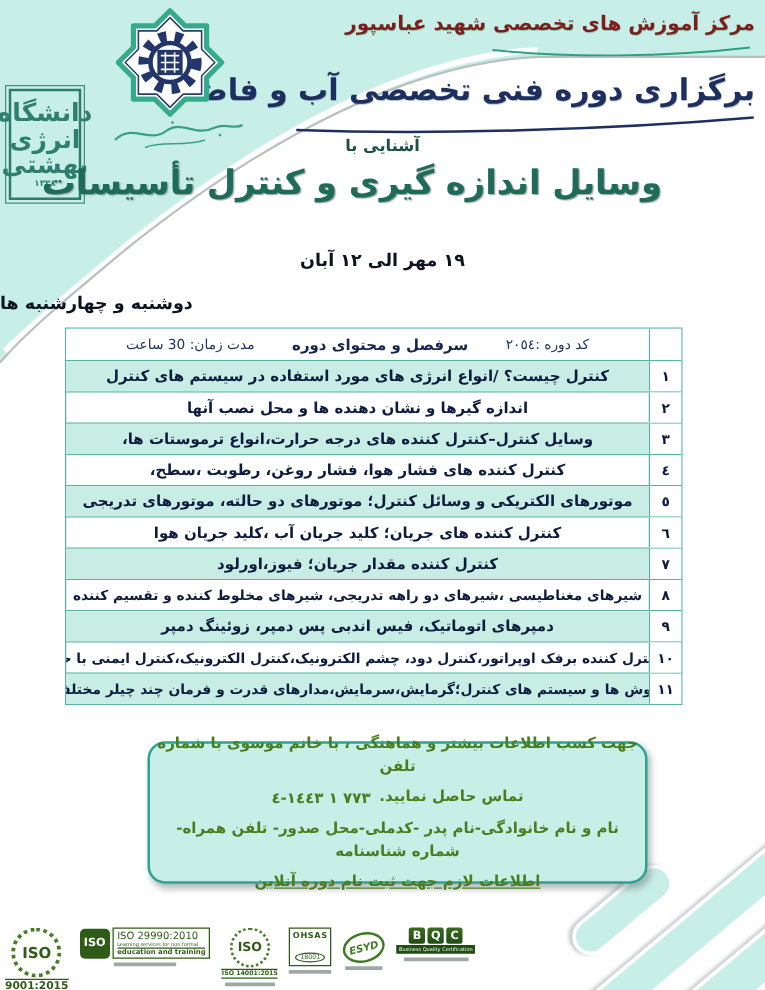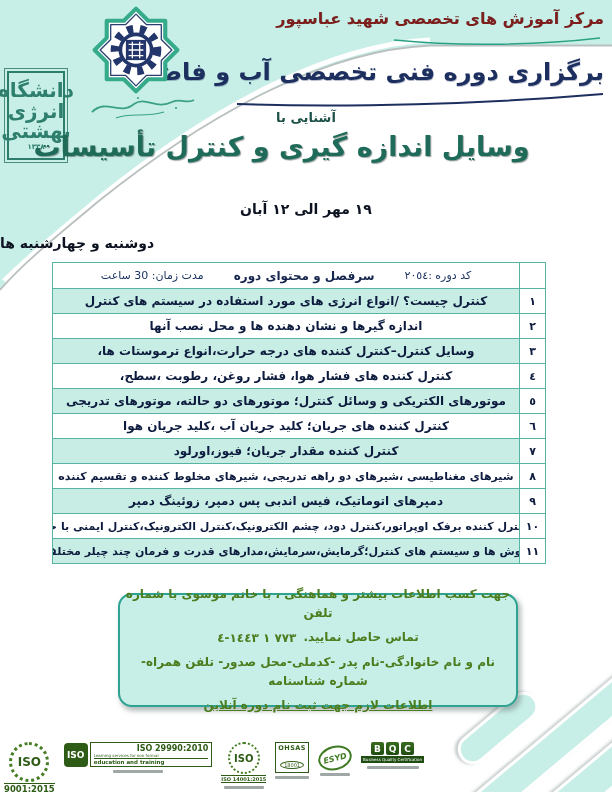--- a/index.html
+++ b/index.html
@@ -104,21 +104,21 @@
   }
   .iso-ring.small{width:28px;height:28px;font-size:10px;border-width:2.5px;}
   .iso-num{color:#2e5c16;font-weight:bold;font-size:8.5px;border-top:1px solid #2e5c16;border-bottom:1px solid #2e5c16;margin-top:1px;}
   .micro{height:3px;background:#9fa8a6;border-radius:1px;margin-top:3px;}
   .iso29990{display:flex;align-items:center;gap:2px;}
   .iso-badge{
     width:24px;height:24px;background:#2e5c16;color:#fff;font-weight:bold;font-size:9px;
     border-radius:4px;display:flex;align-items:center;justify-content:center;
   }
   .iso-box{border:1.5px solid #2e5c16;padding:1px 3px;text-align:left;background:#fff;}
-  .iso-box .n{color:#2e5c16;font-weight:bold;font-size:8px;white-space:nowrap;margin-left:43px;}
+  .iso-box .n{color:#2e5c16;font-weight:normal;font-size:8px;white-space:nowrap;}
   .iso-box .s1{color:#2e5c16;font-size:4px;white-space:nowrap;}
   .iso-box .s2{color:#2e5c16;font-weight:bold;font-size:5.5px;white-space:nowrap;border-top:.5px solid #2e5c16;}
   .ohsas{border:1.5px solid #2e5c16;padding:1px 2px;text-align:center;background:#fff;}
   .ohsas .n{color:#2e5c16;font-weight:bold;font-size:6.5px;letter-spacing:.5px;}
   .ohsas .o{color:#2e5c16;font-size:5px;border:1px solid #2e5c16;border-radius:50%;padding:0 3px;display:inline-block;}
   .esyd{
     width:30px;height:20px;border:2px solid #3f7b22;border-radius:50%;
     transform:rotate(-14deg);display:flex;align-items:center;justify-content:center;
     color:#3f7b22;font-weight:bold;font-size:8px;font-style:italic;margin-top:4px;
   }

